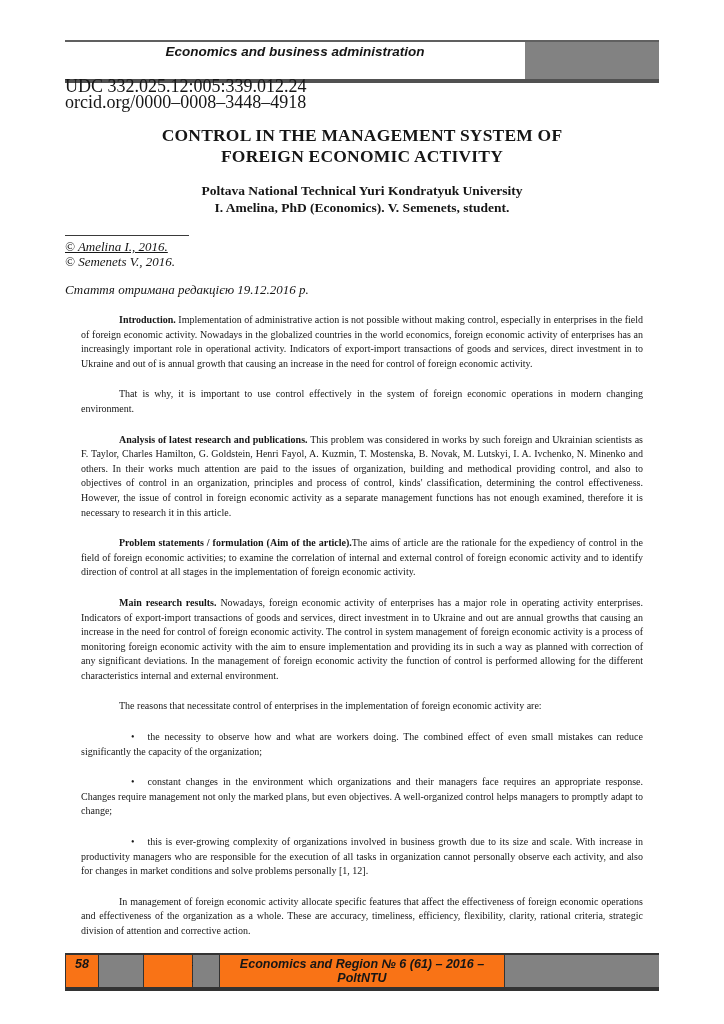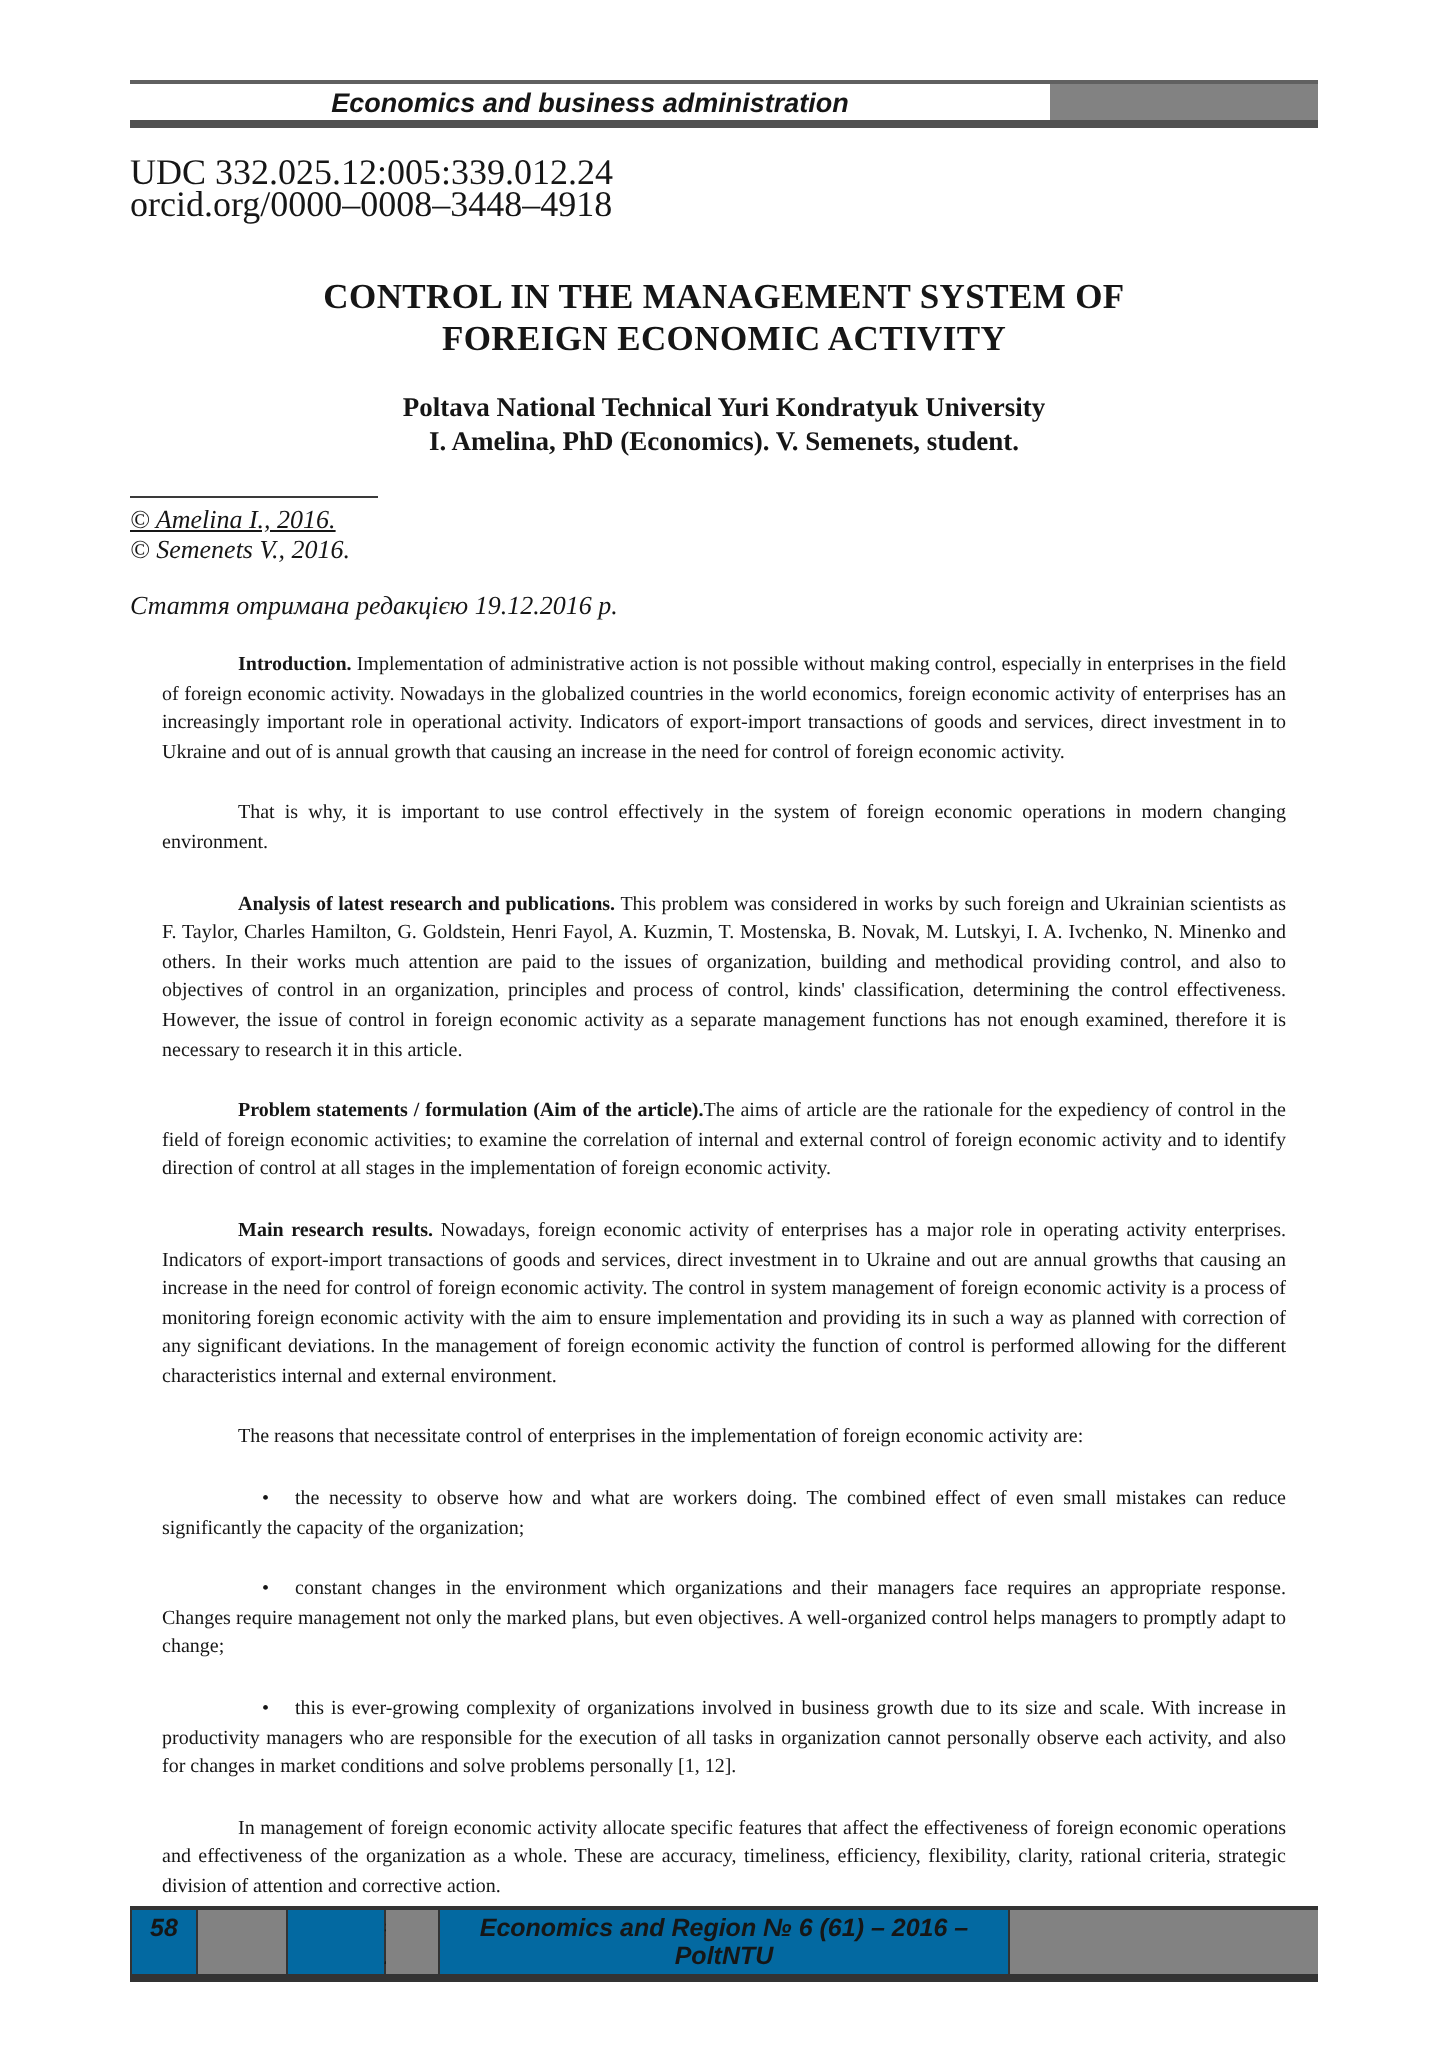--- a/index.html
+++ b/index.html
@@ -11,47 +11,47 @@
   .band { position:absolute; left:65px; width:594px; box-sizing:border-box; }
 
   
   .header-band {
     top:40px; border-top:2px solid #606060; border-bottom:4px solid #515151;
     display:flex; align-items:stretch;
   }
   .header-cell-title {
     width:460px; background:#ffffff; text-align:center;
     font-family:"Liberation Sans", sans-serif; font-weight:bold; font-style:italic;
-    font-size:13.5px; line-height:16px; padding:2px 0 0;
+    font-size:13.5px; line-height:16px; padding:2px 0 19px;
   }
   .header-cell-gray { flex:1; background:#828282; }
 
   
   .footer-band {
     top:953px; border-top:2px solid #333333; border-bottom:4px solid #333333;
     display:flex; align-items:stretch;
     font-family:"Liberation Sans", sans-serif; font-weight:bold; font-style:italic;
     font-size:12.5px; line-height:14px;
   }
   .fcell { text-align:center; padding:2px 0 2px; box-sizing:border-box; }
-  .fcell.white { background:#0369a1; border-left:1.5px solid #333; border-right:1.5px solid #333; }
+  .fcell.white { background:#f97316; border-left:1.5px solid #333; border-right:1.5px solid #333; }
   .fcell.gray { background:#828282; }
   .fc-page { width:34px; }
   .fc-g1 { width:44px; }
   .fc-issue { width:42px;padding-left:48px; }
   .fc-g2 { width:26px; }
   .fc-journal { width:286px; }
   .fc-g3 { flex:1; }
 
   
   .content { position:absolute; left:65px; top:78px; width:594px; }
 
   .meta { font-size:18px; line-height:16px; }
   .title {
-    margin-top:28px; text-align:center; font-weight:bold;
+    margin-top:15px; text-align:center; font-weight:bold;
     font-size:17.5px; line-height:21px; letter-spacing:0.2px;
   }
   .title span { display:block; }
   .authors { margin-top:16px; text-align:center; font-weight:bold; font-size:13.5px; line-height:16.5px; }
   .authors span { display:block; }
 
   .footnote-rule { margin-top:19px; width:124px; border-top:1.3px solid #3a3a3a; height:0; }
   .copyright { font-style:italic; font-size:13px; line-height:15px; margin-top:3px; }
   .copyright .underlined { text-decoration:underline; }
   .received { font-style:italic; font-size:13px; line-height:15px; margin-top:13px; }

